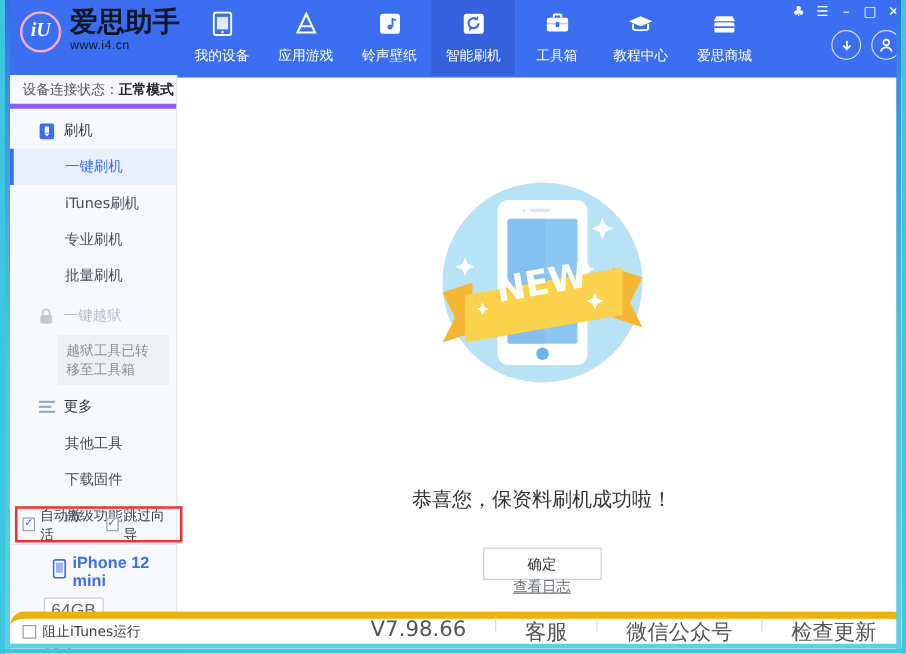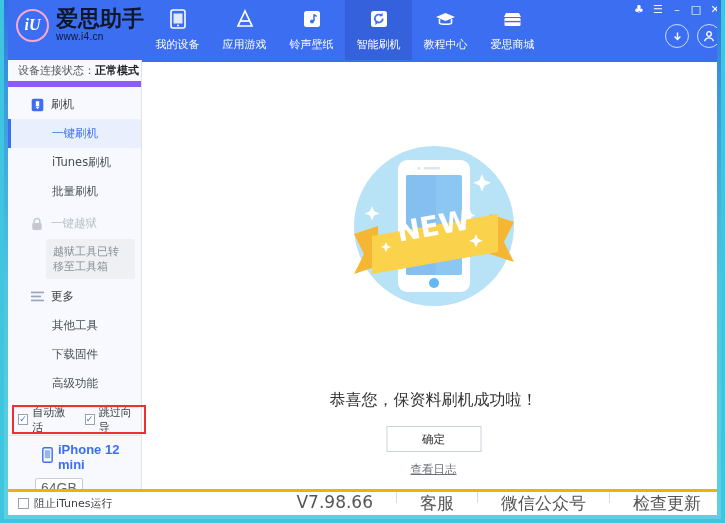--- a/index.html
+++ b/index.html
@@ -93,21 +93,21 @@
     position: absolute; left: 4px; top: 60px; width: 717px; height: 459px;
     display: flex;
   }
   #sidebar {
     width: 134px; height: 459px; background: #f7f9fe;
     border-right: 1px solid #e0e4ea;
     position: relative;
   }
   #status-row {
     height: 27px; display: flex; align-items: center; padding-left: 10px;
-    border-bottom: 6px solid #8b5cf6; font-size: 11px; color: #555;
+    border-bottom: 4px solid #8b5cf6; font-size: 11px; color: #555;
     font-family: "DejaVu Sans", sans-serif;
   }
   #status-row b { color: #222; font-weight: bold; }
 
   .group-head {
     height: 29px; display: flex; align-items: center; gap: 7px;
     padding-left: 22px; font-size: 11.5px; color: #3a3f45;
     font-family: "DejaVu Sans", sans-serif; margin-top: 3px;
   }
   .group-head.disabled { color: #b9bec6; }
@@ -167,37 +167,38 @@
   #main {
     flex: 1; height: 459px; background: #fff; position: relative;
     border-top: 2px solid #3b6ef0;
   }
   #hero { position: absolute; left: 0; right: 0; top: 68px; display: flex; justify-content: center; }
   #msg {
     position: absolute; left: 0; right: 0; top: 328px; text-align: center;
     font-size: 16px; color: #333; font-family: "DejaVu Sans", sans-serif;
   }
   #ok-btn {
-    position: absolute; left: 50%; transform: translateX(-50%); top: 364px;
+    position: absolute; left: 50%; transform: translateX(-50%); top: 376px;
     width: 95px; height: 26px; border: 1px solid #ccd2da; background: #fff;
     color: #333; font-size: 11.5px; font-family: "DejaVu Sans", sans-serif;
     cursor: pointer; display: flex; align-items: center; justify-content: center;
   }
   #log-link {
     position: absolute; left: 0; right: 0; top: 400px; text-align: center;
     font-size: 11.5px; color: #6b7178; text-decoration: underline; cursor: pointer;
     font-family: "DejaVu Sans", sans-serif;
   }
 
   
   #footer {
     position: absolute; left: 4px; bottom: 4px; width: 717px; height: 26px;
-    background: #fff; border-top: 3px solid #eab308;
+    background: #fff; border-top: 6px solid #eab308;
     display: flex; align-items: center; justify-content: space-between;
     padding: 0 12px 0 10px;
+    border-radius: 12px;
   }
   #footer-left { display: flex; align-items: center; gap: 5px; }
   #footer-right {
     display: flex; align-items: flex-start; gap: 11px;
     font-size: 17px; color: #555; font-family: "DejaVu Sans", sans-serif;
   }
   #footer-right .fr-item { padding: 0 12px; cursor: pointer; }
   #footer-right .sep { width: 1px; height: 11px; background: #d8dce2; }
 </style>
 </head>
@@ -259,20 +260,31 @@
           <svg width="18" height="18" viewBox="0 0 18 18">
             <rect x="1" y="1" width="16" height="16" rx="2.5" fill="#fff"></rect>
             <path d="M12.8 8.6 A4 4 0 1 1 11.3 5.4" fill="none" stroke="#3b6ef0" stroke-width="1.7"></path>
             <path d="M12.6 2.8 L12.6 6.2 L9.2 6.2 Z" fill="#3b6ef0"></path>
             <path d="M5.4 15.2 L5.4 11.8 L8.8 11.8 Z" fill="#3b6ef0"></path>
           </svg>
         </span>
         <span class="nav-label">智能刷机</span>
       </div>
 
+      <div class="nav-item">
+        <span class="nav-icon">
+          <svg width="20" height="18" viewBox="0 0 20 18">
+            <path d="M7 4 V2.6 a1 1 0 0 1 1-1 h4 a1 1 0 0 1 1 1 V4" fill="none" stroke="#fff" stroke-width="1.6"></path>
+            <rect x="1.5" y="4.2" width="17" height="11" rx="1.6" fill="#fff"></rect>
+            <rect x="8.6" y="7.6" width="2.8" height="4" fill="#3b6ef0"></rect>
+            <rect x="1.5" y="8.2" width="17" height="1.3" fill="#3b6ef0" opacity=".35"></rect>
+          </svg>
+        </span>
+        <span class="nav-label">工具箱</span>
+      </div>
 
       <div class="nav-item">
         <span class="nav-icon">
           <svg width="21" height="18" viewBox="0 0 21 18">
             <path d="M10.5 3 L20 7 L10.5 11 L1 7 Z" fill="#fff"></path>
             <path d="M4.5 9 V13 c0 1.6 12 1.6 12 0 V9" fill="none" stroke="#fff" stroke-width="1.6"></path>
           </svg>
         </span>
         <span class="nav-label">教程中心</span>
       </div>
@@ -332,20 +344,23 @@
           </svg>
         </span>
         <span>刷机</span>
       </div>
 
       <div class="side-item active">
         <span>一键刷机</span>
       </div>
       <div class="side-item">
         <span>iTunes刷机</span>
+      </div>
+      <div class="side-item">
+        <span>专业刷机</span>
       </div>
       <div class="side-item">
         <span>批量刷机</span>
       </div>
 
       <div class="group-head disabled">
         <span class="gicon">
           <svg width="12" height="14" viewBox="0 0 12 14">
             <path d="M3.2 6 V4.2 a2.8 2.8 0 0 1 5.6 0 V6" fill="none" stroke="#c4c9d1" stroke-width="1.5"></path>
             <rect x="1.3" y="6" width="9.4" height="7" rx="1.4" fill="#c4c9d1"></rect>

